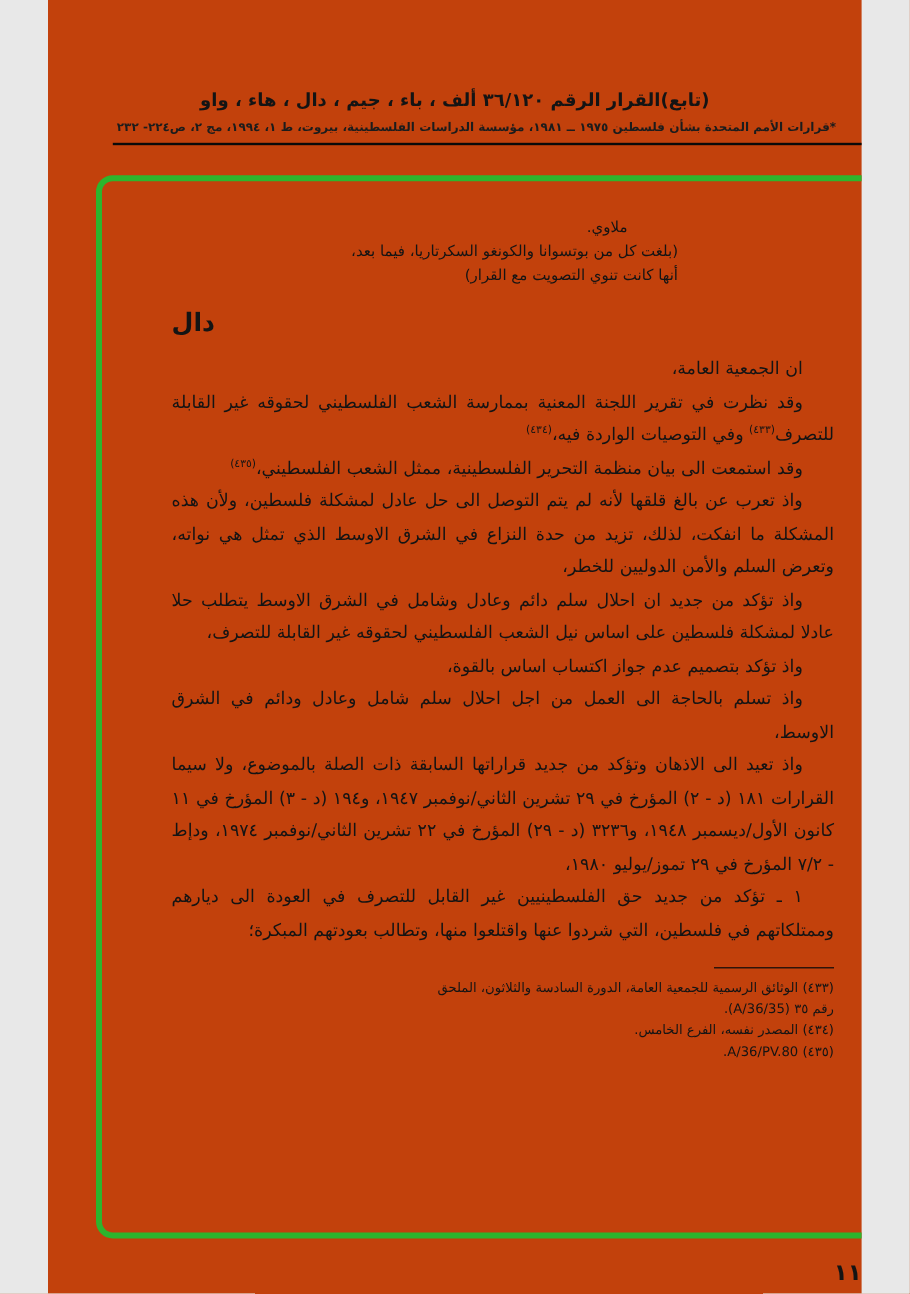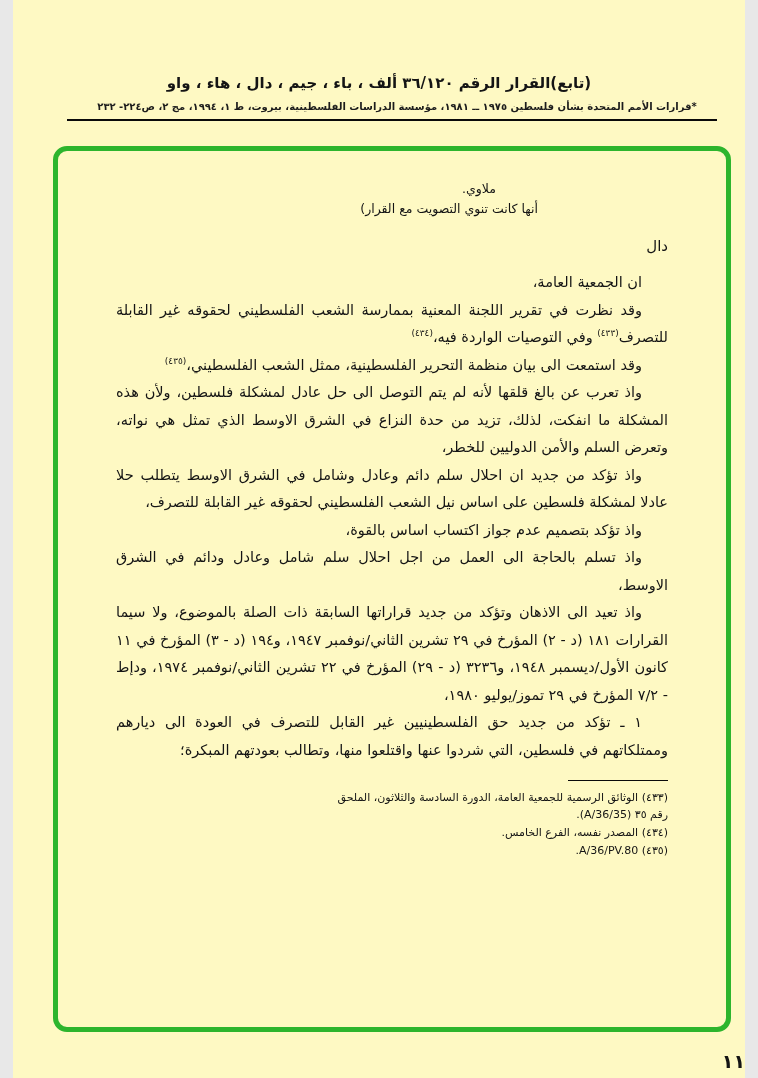--- a/index.html
+++ b/index.html
@@ -1,20 +1,20 @@
 <!DOCTYPE html>
 <html lang="ar"><head>
 <meta charset="utf-8">
 <style>
   html,body{margin:0;padding:0;background:#e8e8e8;}
   .page{
     position:relative;
-    width:732px;height:1078px;
+    width:678px;height:1078px;
     margin:0 auto;
-    background:#fef9c3;
+    background:#c2410c;
     font-family:"DejaVu Sans",sans-serif;
     color:#141414;
     overflow:hidden;
   }
   
   .hdr1{
     position:absolute;top:74px;left:0;right:0;
     text-align:center;direction:rtl;
     font-weight:bold;font-size:15px;letter-spacing:.3px;
   }
@@ -40,22 +40,22 @@
   }
   
   .vote-note{
     margin:8px 130px 0 0;
     font-size:12.5px;line-height:20px;
     text-align:right;
   }
   .vote-note div:first-child{margin-right:42px;}
   
   .section-heading{
-    text-align:right;
-    font-weight:normal;font-size:15px;
+    text-align:left;
+    font-weight:bold;font-size:21px;
     margin:18px 0 14px 0;
   }
   
   .body p{
     margin:0;
     font-size:14.5px;line-height:27.5px;
     text-align:justify;
     text-indent:26px;
   }
   .body .b{font-weight:normal;}
@@ -88,20 +88,21 @@
   <div class="hdr1">(تابع)القرار الرقم ٣٦/١٢٠ ألف ، باء ، جيم ، دال ، هاء ، واو</div>
 
   <div class="hdr2">*قرارات الأمم المتحدة بشأن فلسطين ١٩٧٥ ــ ١٩٨١، مؤسسة الدراسات الفلسطينية، بيروت، ط ١، ١٩٩٤، مج ٢، ص٢٢٤- ٢٣٢</div>
 
   <div class="hdr-rule"></div>
 
   <div class="frame" style="border-color: rgb(45, 181, 45);">
 
     <div class="vote-note">
         <div>ملاوي.</div>
+        <div>(بلغت كل من بوتسوانا والكونغو السكرتاريا، فيما بعد،</div>
         <div>أنها كانت تنوي التصويت مع القرار)</div>
       </div>
 
     <div class="section-heading">دال</div>
 
     <div class="body">
         <p><span class="b">ان الجمعية العامة،</span></p>
         <p><span class="b">وقد نظرت</span><span> في تقرير اللجنة المعنية بممارسة الشعب الفلسطيني لحقوقه غير القابلة للتصرف</span><sup class="fnref">(٤٣٣)</sup><span> وفي التوصيات الواردة فيه،</span><sup class="fnref">(٤٣٤)</sup></p>
         <p><span class="b">وقد استمعت</span><span> الى بيان منظمة التحرير الفلسطينية، ممثل الشعب الفلسطيني،</span><sup class="fnref">(٤٣٥)</sup></p>
         <p><span class="b">واذ تعرب عن بالغ قلقها</span><span> لأنه لم يتم التوصل الى حل عادل لمشكلة فلسطين، ولأن هذه المشكلة ما انفكت، لذلك، تزيد من حدة النزاع في الشرق الاوسط الذي تمثل هي نواته، وتعرض السلم والأمن الدوليين للخطر،</span></p>

